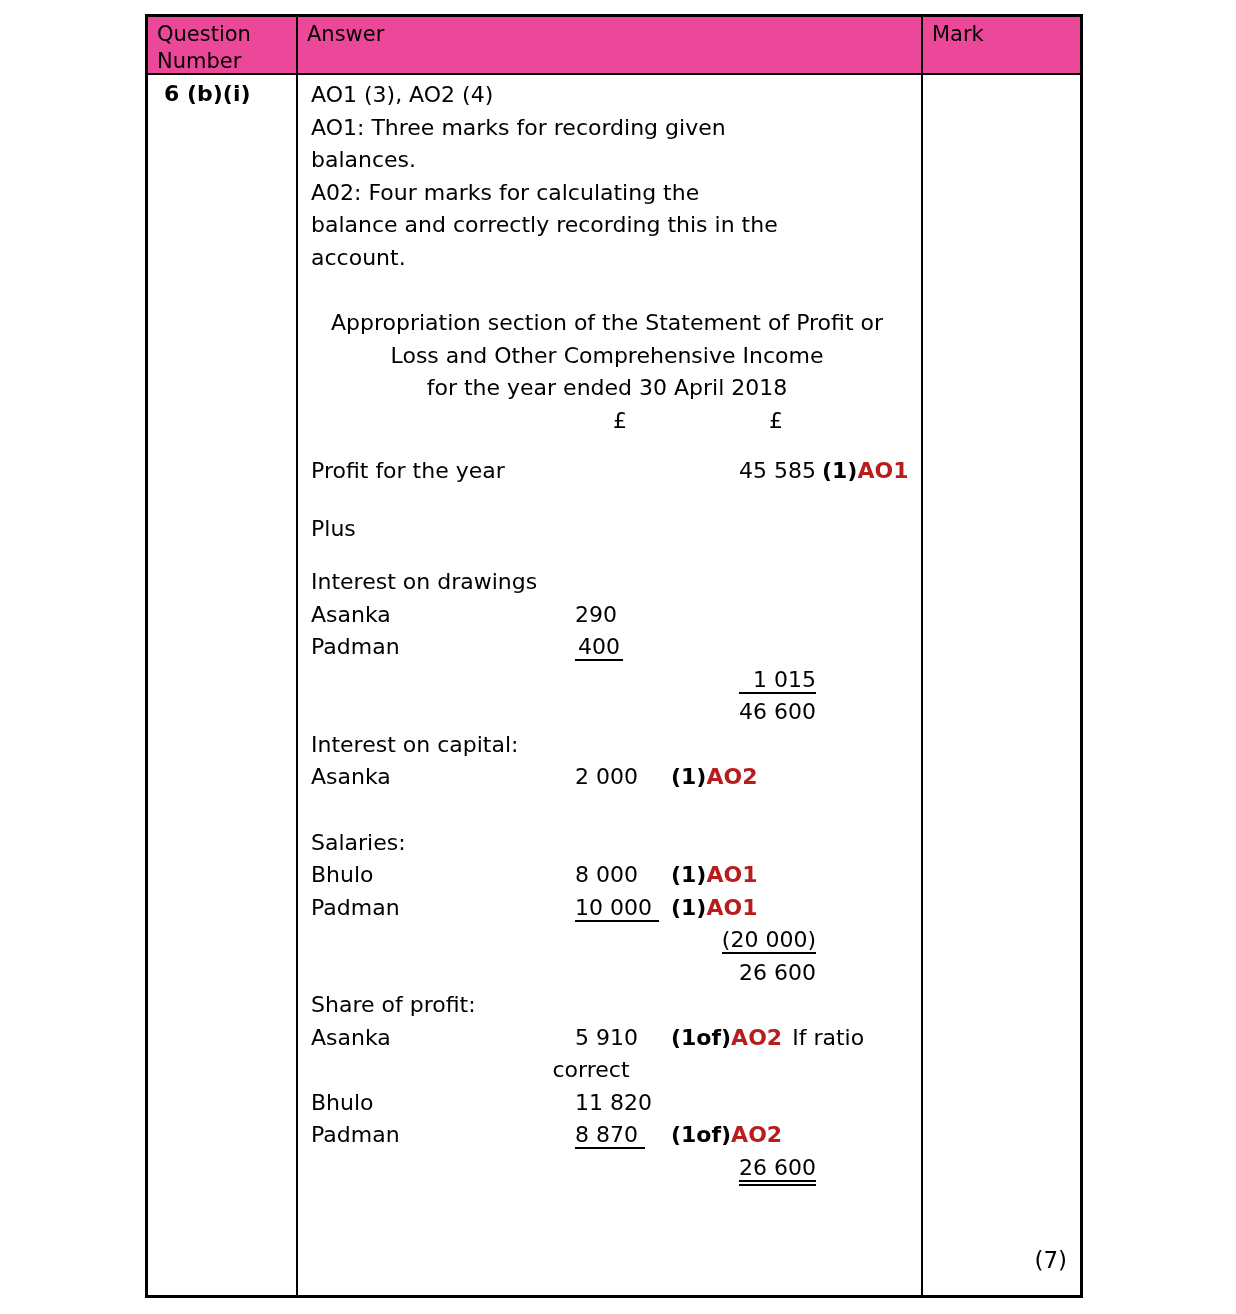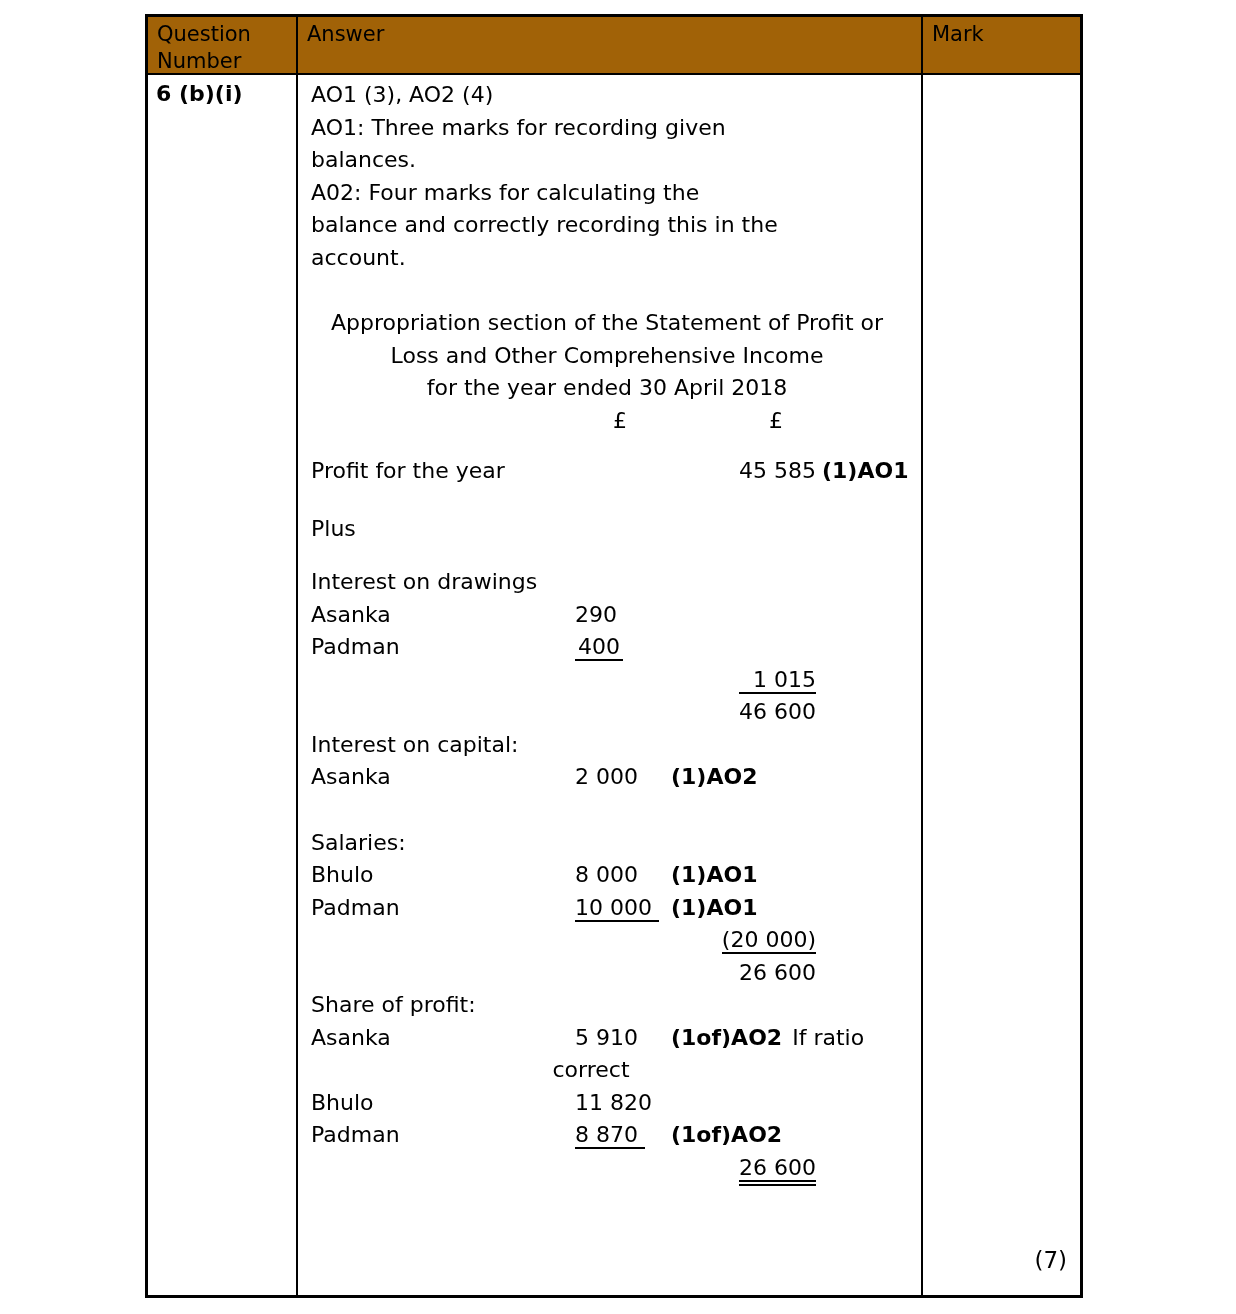--- a/index.html
+++ b/index.html
@@ -26,21 +26,21 @@
     height: 1284px;
     border: 3px solid #000;
     box-sizing: border-box;
     display: flex;
     flex-direction: column;
   }
   .hrow {
     display: flex;
     height: 58px;
     box-sizing: border-box;
-    background: #a16207;
+    background: #ec4899;
     border-bottom: 2px solid #000;
     flex: 0 0 auto;
   }
   .brow {
     display: flex;
     flex: 1 1 auto;
     min-height: 0;
   }
   .c1 {
     width: 150px;
@@ -59,21 +59,21 @@
     position: relative;
   }
   .hcell {
     font-size: 21px;
     line-height: 27px;
     padding: 4px 6px 0 9px;
   }
   .qnum {
     font-size: 22px;
     font-weight: bold;
-    padding: 6px 0 0 8px;
+    padding: 6px 0 0 16px;
     white-space: nowrap;
   }
   .answer-body {
     padding: 4px 0 0 13px;
     font-size: 22px;
     line-height: 32.5px;
   }
   .ln { white-space: nowrap; }
   .intro { font-weight: normal; }
   .title-block { margin-top: 33px; }
@@ -85,21 +85,21 @@
   .sp { display: inline-block; }
   .lbl  { display: inline-block; width: 264px; }
   .amt1 { display: inline-block; width: 90px;  text-align: left; }
   .amt2 { display: inline-block; width: 241px; text-align: right; }
   .tot  { display: inline-block; width: 505px; text-align: right; }
   .pound1 { display: inline-block; width: 90px; text-align: center; }
   .gap104 { display: inline-block; width: 104px; }
   .gap264 { display: inline-block; width: 264px; }
   .note { margin-left: 6px; }
   .mk { font-weight: bold; }
-  .ao { font-weight: bold; color: #000000; text-align: center; }
+  .ao { font-weight: bold; color: #b91c1c; text-align: center; }
   .xtra { margin-left: 10px; }
   .u   { border-bottom: 2px solid #000; }
   .u-num { border-bottom: 2px solid #000; padding: 0 3px; }
   .u-padl { padding-left: 14px; }
   .u-padr { padding-right: 7px; }
   .uu { border-bottom: 6px double #000; }
   .note2line { width: 560px; text-align: center; }
   .m-profit { margin-top: 18px; }
   .m-plus { margin-top: 25px; }
   .m-iod { margin-top: 21px; }

